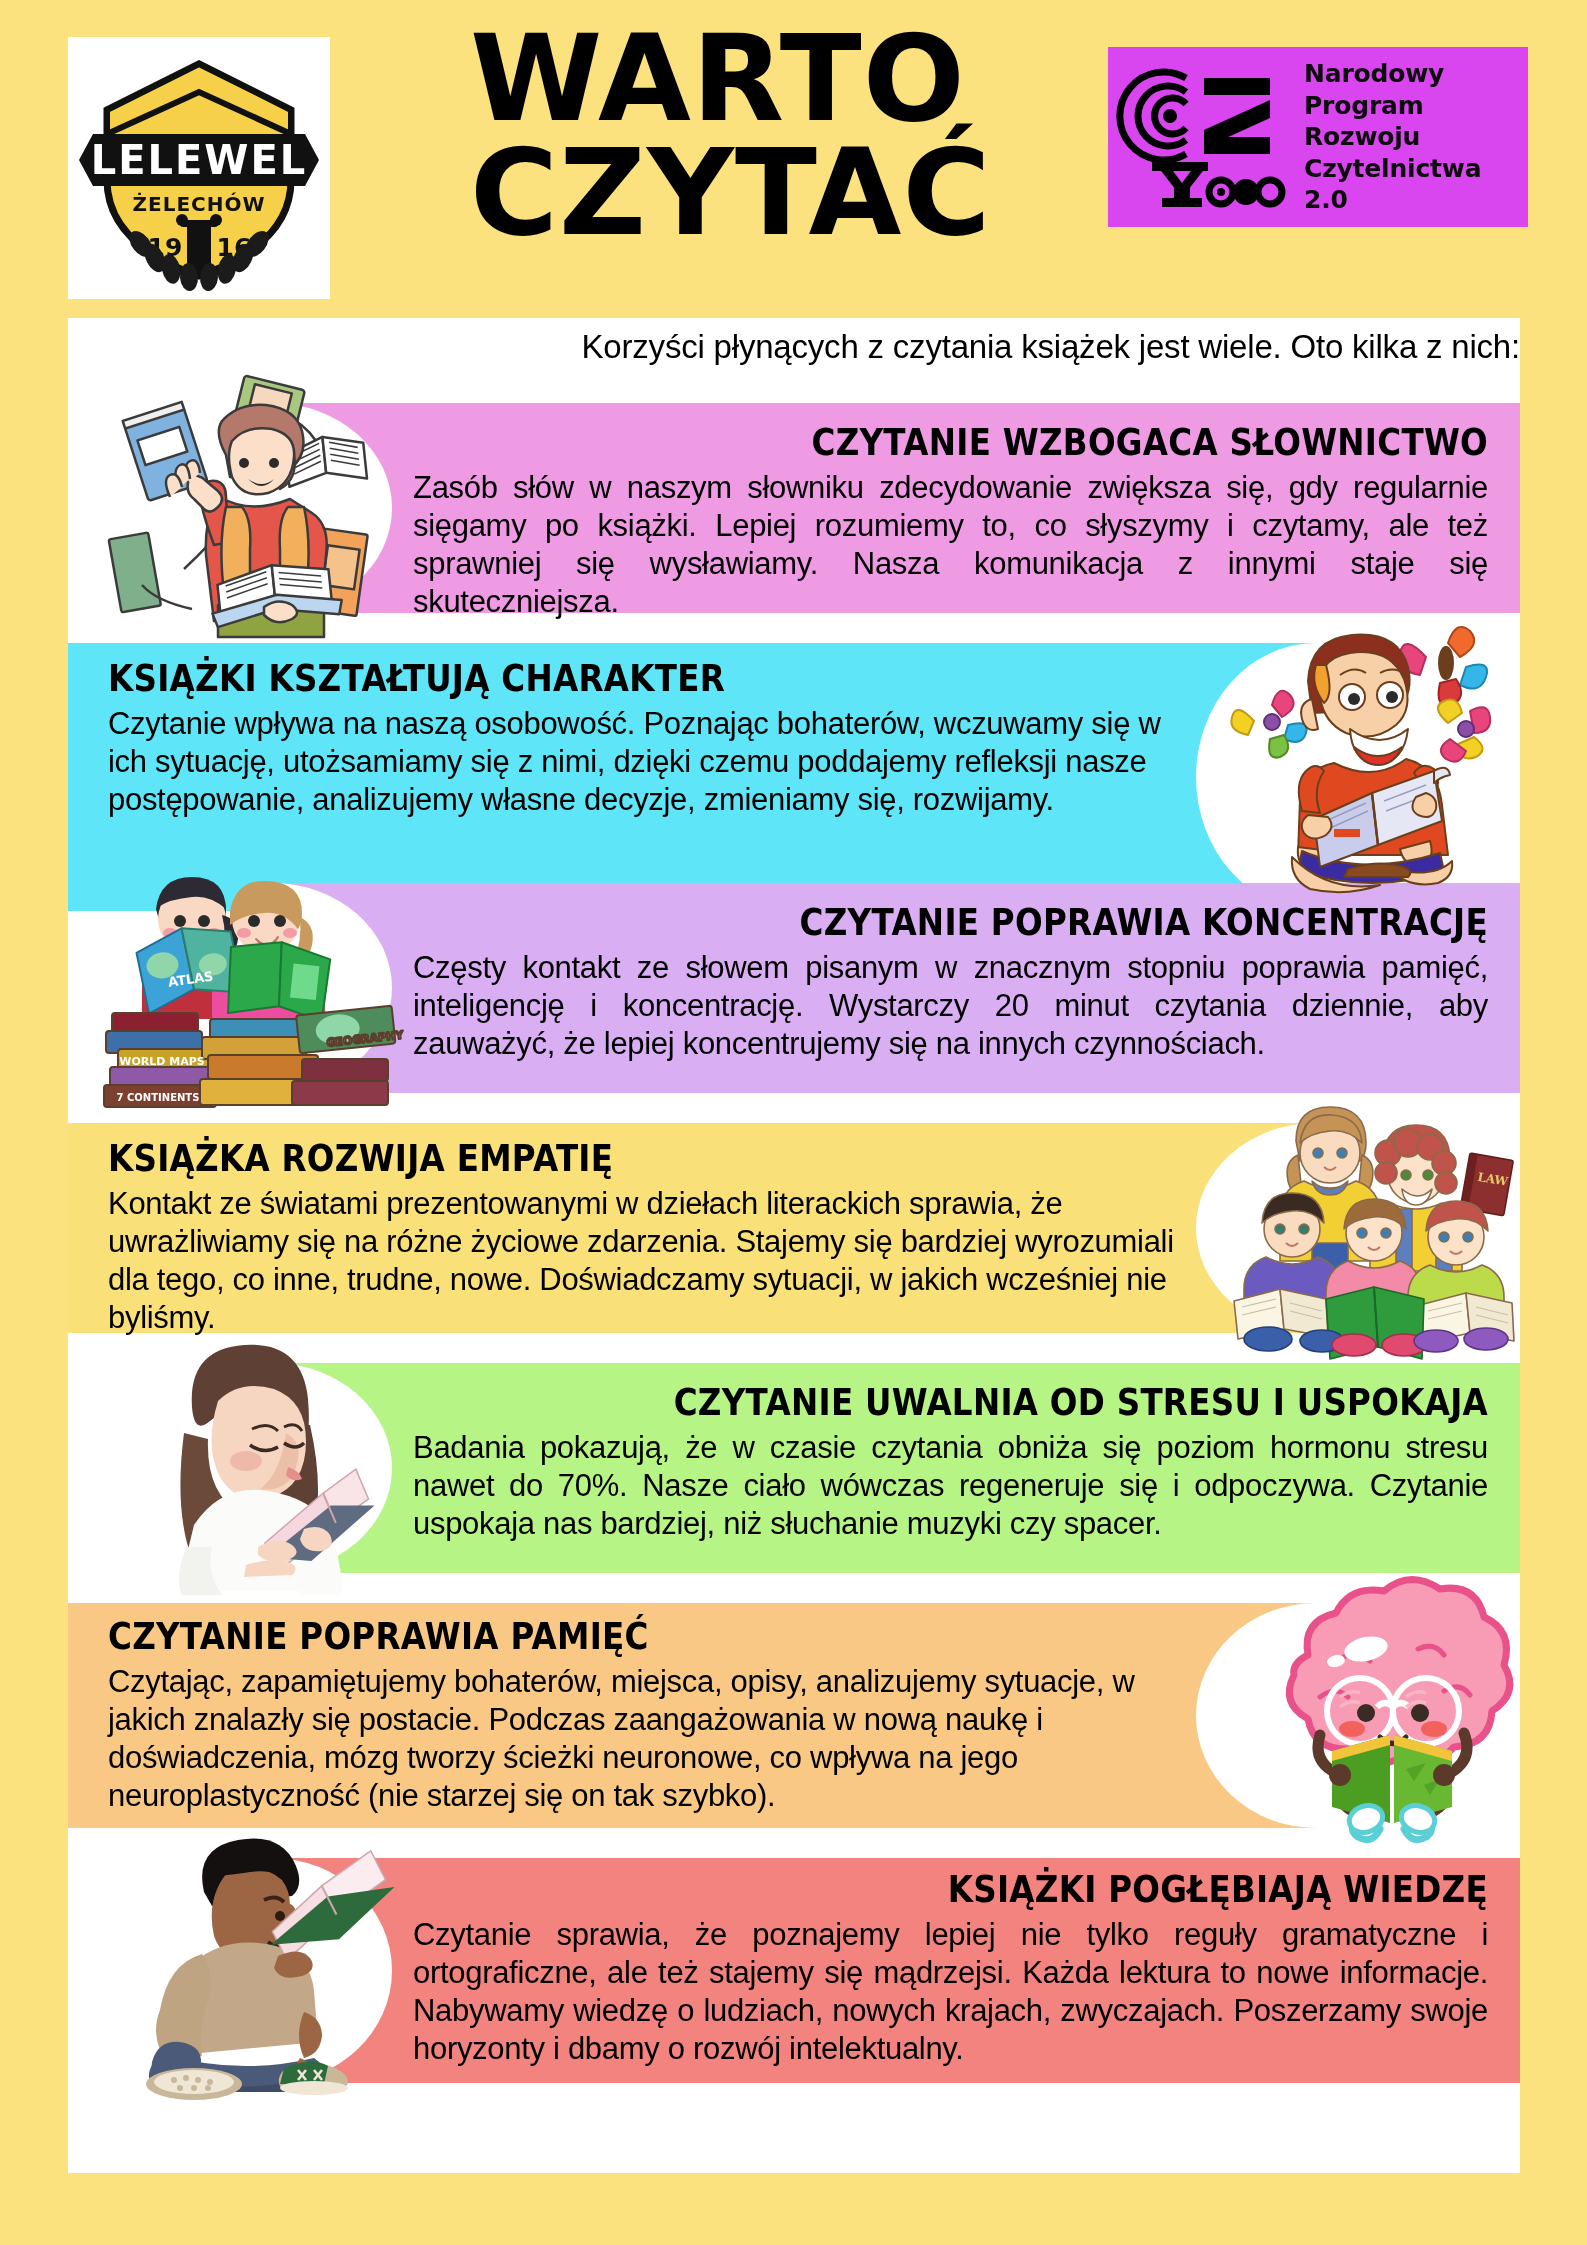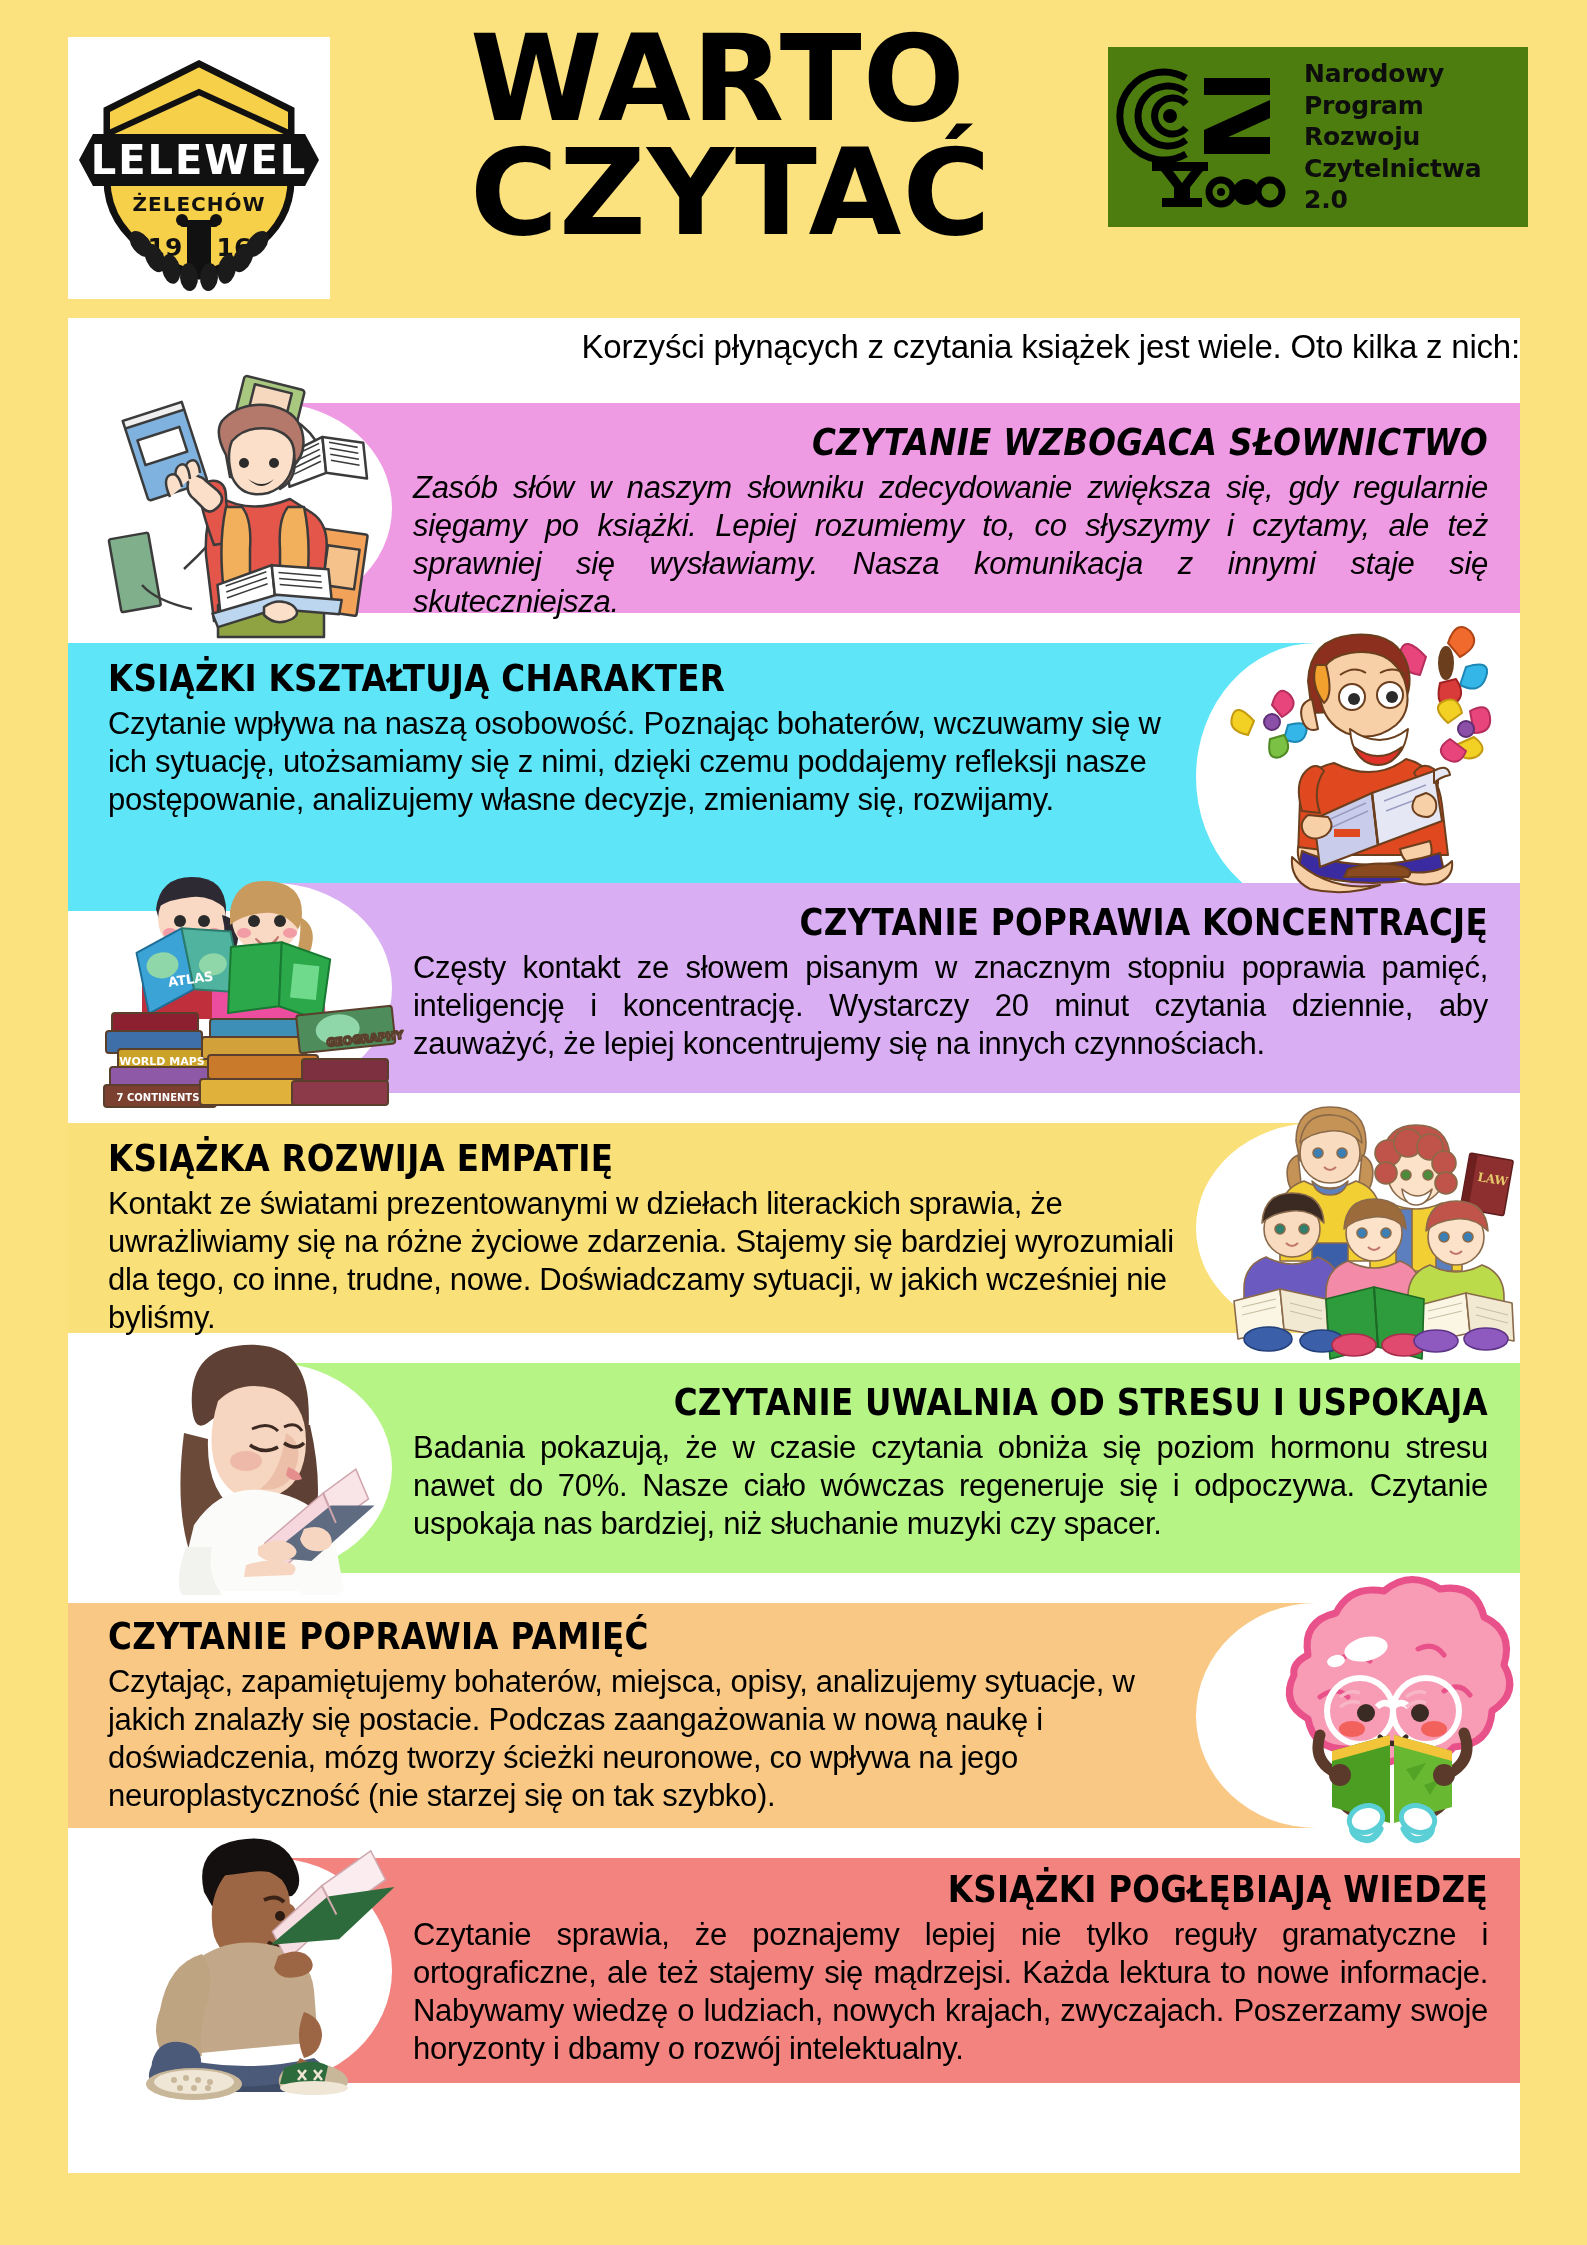--- a/index.html
+++ b/index.html
@@ -44,21 +44,21 @@
     line-height: 0.95;
     letter-spacing: 1px;
     color: #000000;
   }
   .poster-title .line2 { display: block; }
 
   .nprcz-box {
     position: absolute;
     left: 1108px; top: 47px;
     width: 420px; height: 180px;
-    background: #4d7c0f;
+    background: #d946ef;
     display: flex;
     align-items: center;
     padding-left: 30px;
     gap: 26px;
   }
   .nprcz-mark { width: 140px; height: 135px; flex: none; }
   .nprcz-text {
     font-family: "DejaVu Sans", sans-serif;
     font-weight: bold;
     font-size: 25px;
@@ -236,21 +236,21 @@
       <div>Czytelnictwa</div>
       <div>2.0</div>
     </div>
   </div>
 </div>
 
 <div class="sheet">
 
   <div class="intro">Korzyści płynących z czytania książek jest wiele. Oto kilka z nich:</div>
 
-  <div class="band" style="top:85px; height:210px;font-style:italic;">
+  <div class="band" style="top:85px; height:210px;">
     <div class="band-bg bg-right" style="background:#EE9BE4;"></div>
     <div class="art" style="left:20px; top:-24px; width:300px; height:258px;">
       <svg viewBox="0 0 300 258" width="300" height="258">
         <g stroke="#3b3b3b" stroke-width="2.5" stroke-linejoin="round">
           <g transform="rotate(-18 70 60)">
             <rect x="42" y="38" width="62" height="78" rx="3" fill="#7FB2DE"></rect>
             <rect x="50" y="55" width="44" height="26" fill="#fff"></rect>
             <rect x="42" y="32" width="62" height="8" fill="#efefef"></rect>
           </g>
           <g transform="rotate(14 175 35)">

